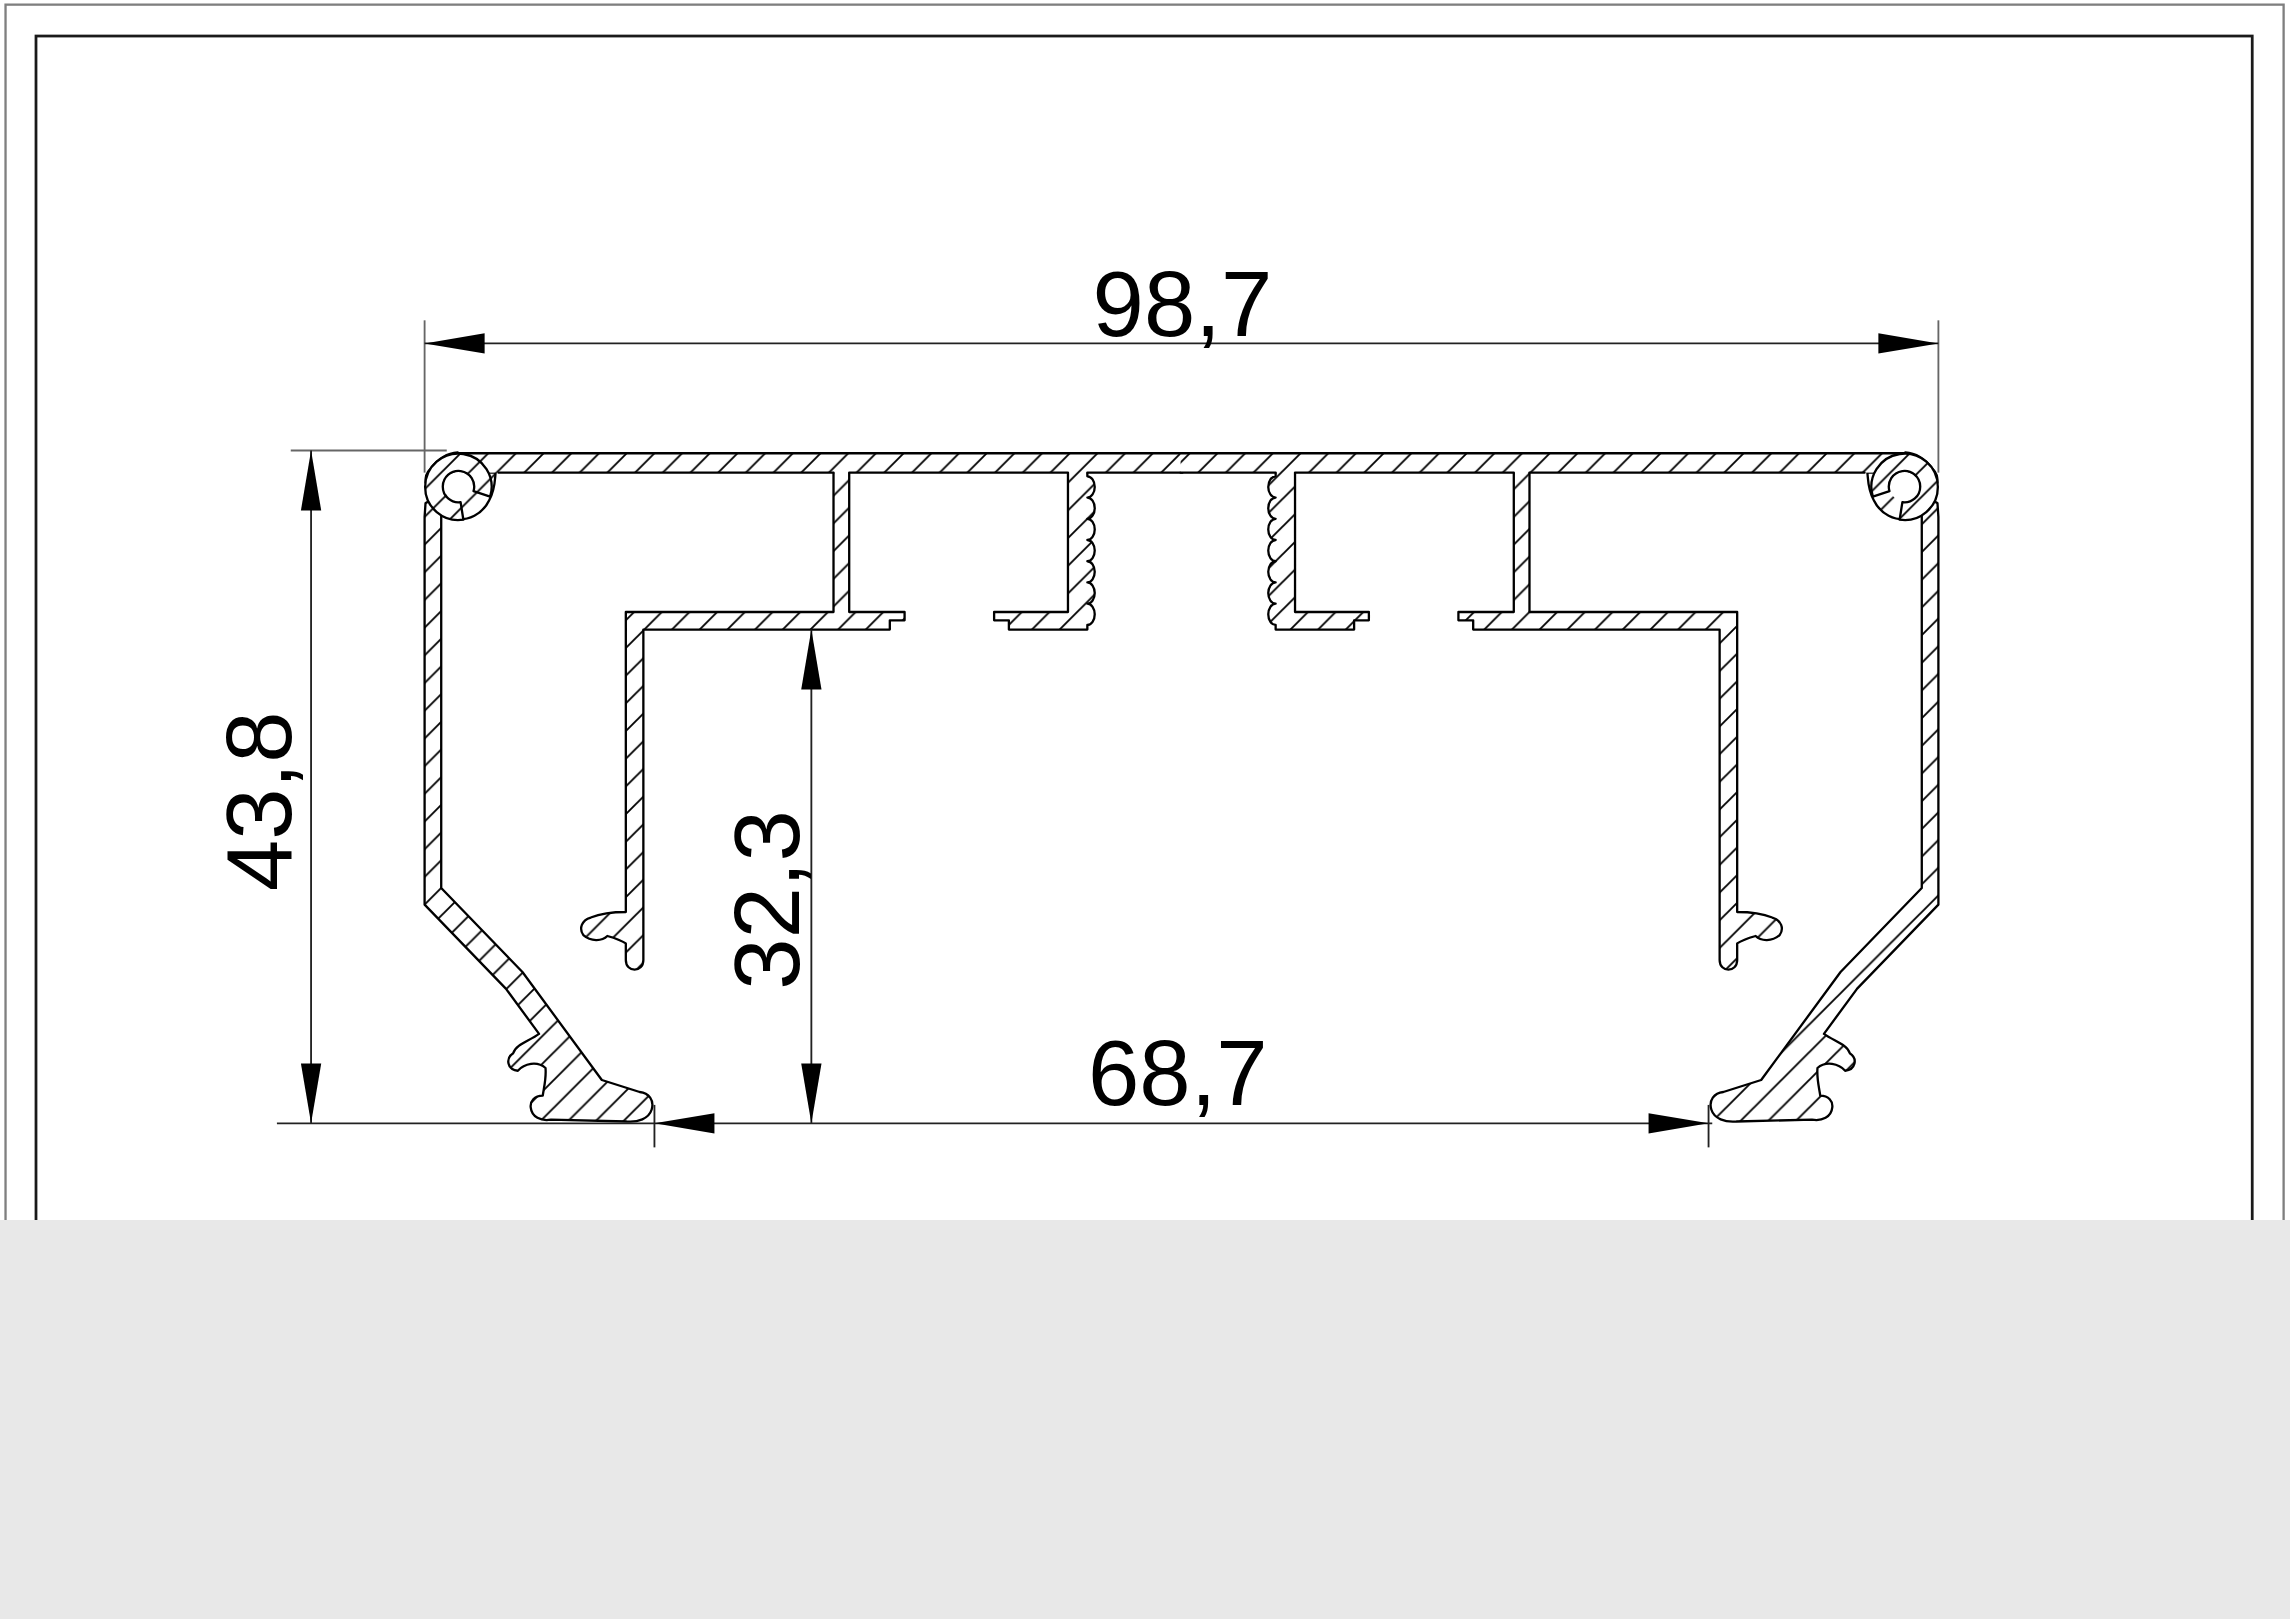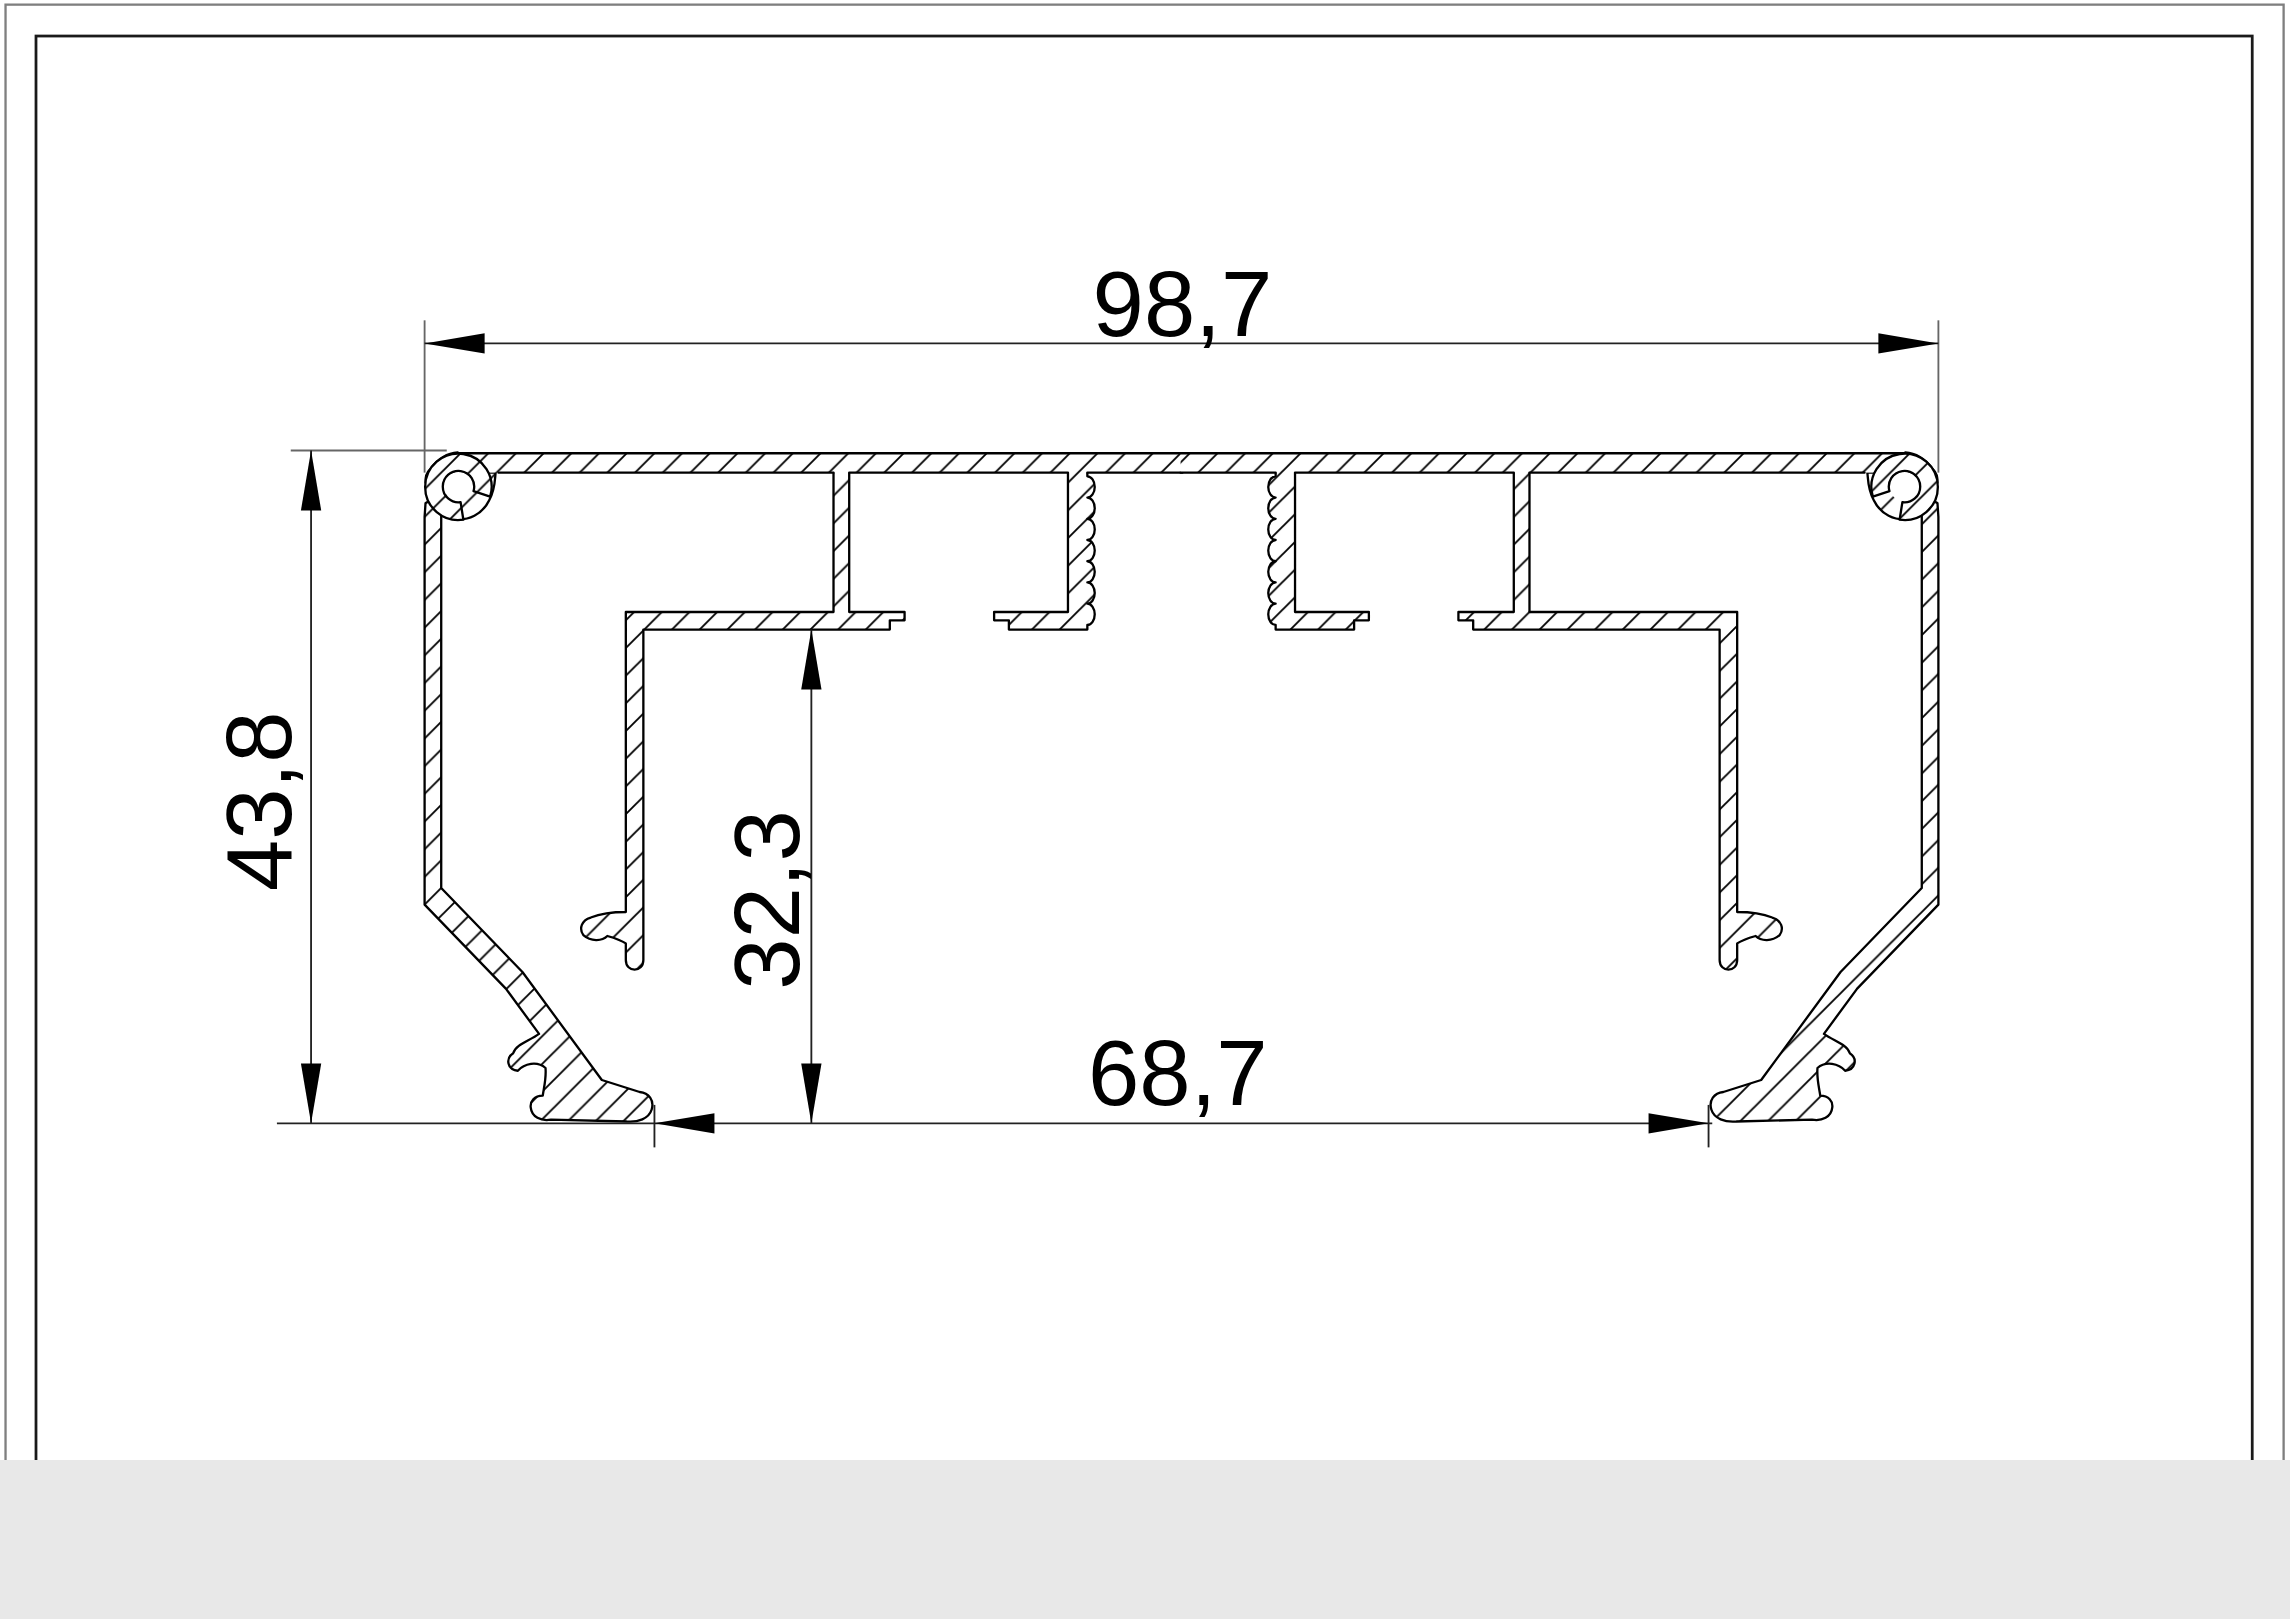--- a/index.html
+++ b/index.html
@@ -1,16 +1,16 @@
 <!DOCTYPE html>
 <html style="font-size:14.8px"><head>
 <meta charset="utf-8">
 <style>
   html,body{margin:0;padding:0;background:#e8e8e8;}
-  .sheet{position:relative;width:2291px;height:1460px;background:#ffffff;
+  .sheet{position:relative;width:2291px;height:1220px;background:#ffffff;
          font-family:"Liberation Sans", sans-serif;overflow:hidden;}
   svg{position:absolute;left:0;top:0;}
   text{font-family:"Liberation Sans", sans-serif;}
 </style>
 </head>
 <body>
 
 <div class="sheet">
 <svg width="2291" height="1620" viewBox="0 0 2482 1755">
   <defs>

